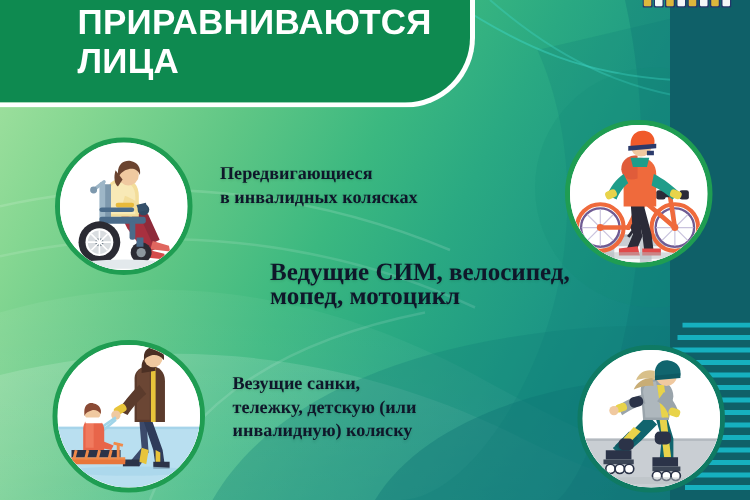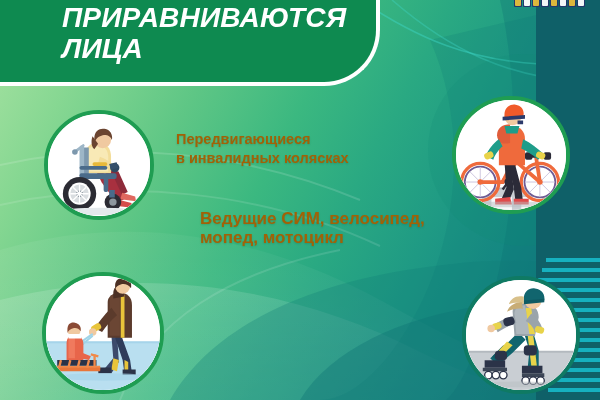--- a/index.html
+++ b/index.html
@@ -57,21 +57,20 @@
     box-sizing:border-box;
     pointer-events:none;
   }
   .header-title{
     position:absolute;left:62px;top:2px;width:330px;
     color:#ffffff;
     font-size:28px;line-height:31px;
     font-weight:bold;letter-spacing:.2px;
     text-transform:uppercase;
     white-space:pre-line;
-    font-style:italic;
   }
 
   
   .watermark{
     position:absolute;right:12px;top:-4px;
     width:74px;height:12px;opacity:.95;
   }
 
   
   .circle{
@@ -91,26 +90,27 @@
 
   
   .c-ghost{
     position:absolute;left:56px;top:-58px;width:104px;height:104px;
     border-radius:50%;background:#ffffff;border:4px solid #1f9d52;
     box-sizing:border-box;
   }
 
   
   .item-text{
-    position:absolute;color:#a16207;font-weight:bold;
+    position:absolute;color:#0f172a;font-weight:bold;
     white-space:pre-line;
     text-shadow:0 1px 2px rgba(0,60,40,.18);
+    font-family:Liberation Serif, serif;
   }
   .t1{left:176px;top:130px;width:250px;font-size:14.5px;line-height:19px;}
-  .t2{left:200px;top:209px;width:260px;font-size:17px;line-height:19px;}
+  .t2{left:216px;top:209px;width:260px;font-size:20px;line-height:19px;}
   .t3{left:186px;top:298px;width:265px;font-size:14.5px;line-height:19px;}
   .t4{left:246px;top:377px;width:260px;font-size:14.5px;line-height:19px;}
 </style>
 </head>
 <body>
 
 <div id="stage">
 
   <div class="bg-base"></div>
 
@@ -424,14 +424,17 @@
         <circle cx="40" cy="102" r="4"></circle>
       </g>
       <ellipse cx="56" cy="112" rx="46" ry="3" fill="#b7bdc2" opacity=".5"></ellipse>
     </svg>
   </div>
 
   <div class="item-text t1">Передвигающиеся
 в инвалидных колясках</div>
   <div class="item-text t2">Ведущие СИМ, велосипед,
 мопед, мотоцикл</div>
+  <div class="item-text t3">Везущие санки,
+тележку, детскую (или
+инвалидную) коляску</div>
 
 </div>
 
 </body></html>

